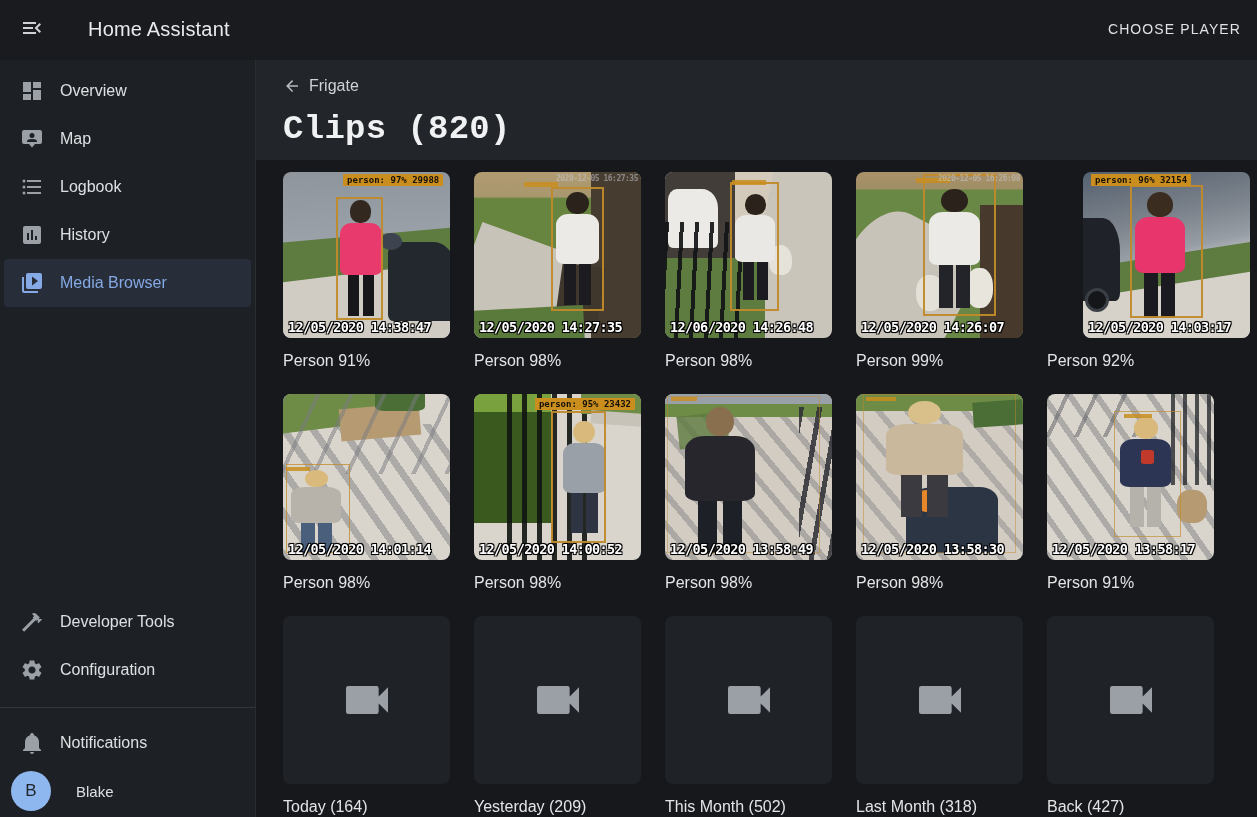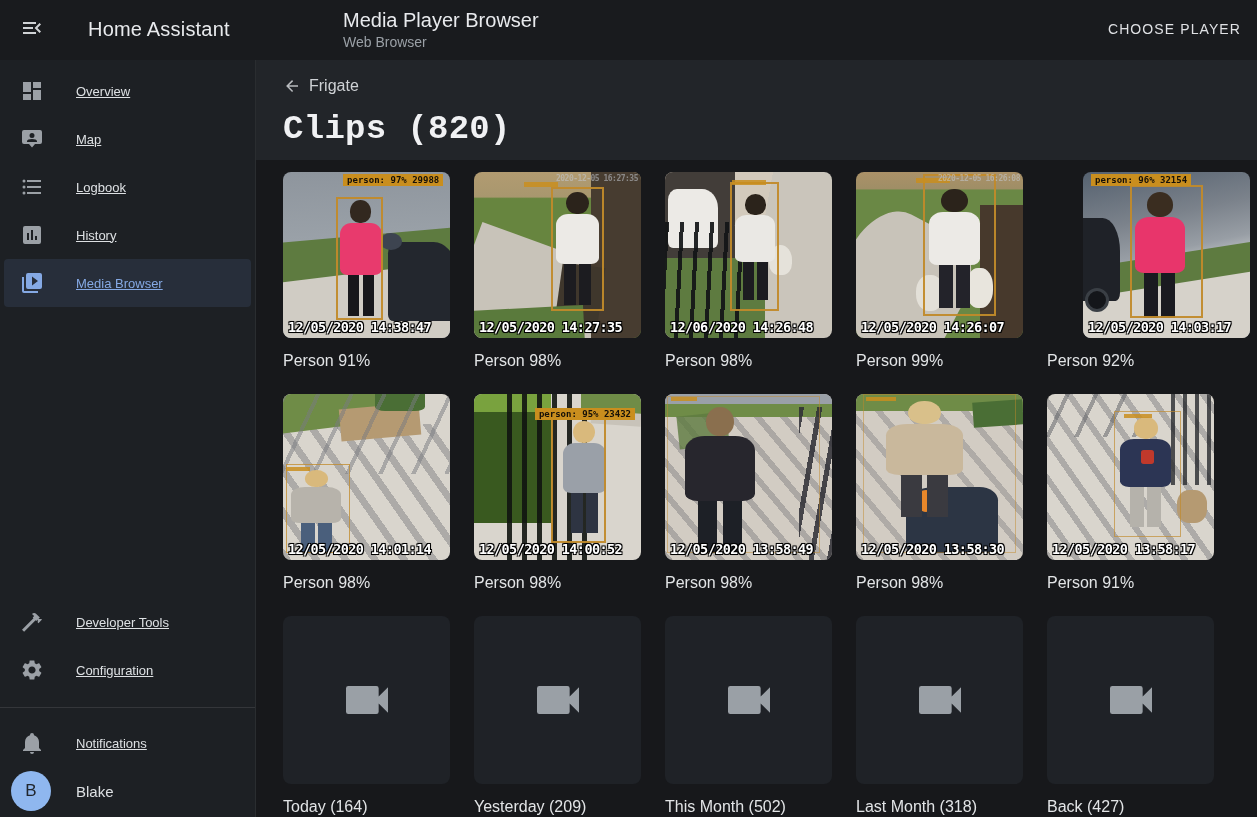--- a/index.html
+++ b/index.html
@@ -38,21 +38,21 @@
   .sidebar {
     position: absolute; top: 60px; left: 0; width: 256px; height: 757px;
     background: #1d2024; border-right: 1px solid rgba(255,255,255,0.06);
     z-index: 10; padding-top: 7px;
   }
   .side-item {
     display: flex; align-items: center; height: 48px;
     margin: 0 4px; padding-left: 16px; border-radius: 4px; cursor: pointer;
   }
   .side-item .icn { width: 24px; height: 24px; color: #9ba0a6; flex: none; }
-  .side-item .lbl { margin-left: 32px; font-size: 13px; color: #dde0e3; text-decoration: underline; }
+  .side-item .lbl { margin-left: 16px; font-size: 16px; color: #dde0e3; }
   .side-item.selected { background: #272e3a; }
   .side-item.selected .icn, .side-item.selected .lbl { color: #85a9e4; }
   .side-spacer { height: 291px; }
   .side-divider { height: 1px; background: rgba(255,255,255,0.1); margin: 13px 0 11px 0; }
   .user-item { display: flex; align-items: center; height: 48px; margin: 0 4px; padding-left: 7px; cursor: pointer; }
   .avatar {
     width: 40px; height: 40px; border-radius: 50%; background: #8fb7ef;
     color: #21262d; font-size: 17px; display: flex; align-items: center; justify-content: center;
   }
   .user-item .lbl { margin-left: 25px; font-size: 15px; color: #dde0e3; }
@@ -177,21 +177,21 @@
   .s6 .chip { top: 44%; left: 2%; width: 24px; height: 4px; }
 
   
   .s7 { background: #d9d5cd; }
   .s7 .l1 { left: 0; top: 0; width: 46%; height: 78%; background: linear-gradient(180deg, #79a23e 0 14%, #39591f 14%); }
   .s7 .l2 { left: 20%; top: 0; width: 50%; height: 102%; background: repeating-linear-gradient(90deg, rgba(16,20,16,0.9) 0 5px, transparent 5px 15px); }
   .s7 .l3 { right: 0; top: 0; width: 36%; height: 12%; background: #6f8c47; }
   .s7 .l4 { right: 0; top: 11%; width: 30%; height: 8%; background: #c8c3b9; transform: rotate(4deg); }
   .s7 .pers { left: 53%; top: 16%; width: 26%; height: 68%; --hair: #d9b97c; --shirt: #9aa0a8; --pants: #2e3442; --headw: 50%; }
   .s7 .bbox { left: 46%; top: 10%; width: 33%; height: 80%; }
-  .s7 .tag { top: 14px; right: 6px; }
+  .s7 .tag { top: 4px; right: 6px; }
 
   
   .s8 { background: #d2ccc3; }
   .s8 .l1 { left: 0; top: 0; width: 100%; height: 100%; background: repeating-linear-gradient(50deg, rgba(70,72,82,0.28) 0 6px, transparent 6px 20px); }
   .s8 .l2 { left: 0; top: 0; width: 100%; height: 14%; background: linear-gradient(180deg, #9aa0a8 0 45%, #6f8c47 45%); }
   .s8 .l3 { right: -2%; top: 8%; width: 22%; height: 92%; background: repeating-linear-gradient(100deg, rgba(45,45,52,0.85) 0 5px, transparent 5px 18px); }
   .s8 .l4 { left: 8%; top: 12%; width: 30%; height: 20%; background: #5e7b40; transform: rotate(-6deg); opacity: 0.8; }
   .s8 .pers { left: 12%; top: 8%; width: 42%; height: 88%; --hair: #8a6f4e; --shirt: #27262d; --pants: #1d2026; --headw: 40%; }
   .s8 .bbox { left: 1%; top: 1%; width: 92%; height: 95%; border-width: 1px; opacity: 0.5; }
   .s8 .chip { top: 3px; left: 6px; width: 26px; height: 4px; }
@@ -223,24 +223,20 @@
 
 <div class="topbar">
   <div class="menu-btn">
     <span>
       <svg width="24" height="24" viewBox="0 0 24 24">
           <path fill="currentColor" d="M21,15.61L19.59,17L14.58,12L19.59,7L21,8.39L17.44,12L21,15.61M3,6H16V8H3V6M3,13V11H13V13H3M3,18V16H16V18H3Z"></path>
         </svg>
     </span>
   </div>
   <div class="ha-title">Home Assistant</div>
-  <div class="tb-center">
-    <div class="tb-title">Media Player Browser</div>
-    <div class="tb-sub">Web Browser</div>
-  </div>
   <div class="choose-player">CHOOSE PLAYER</div>
 </div>
 
 <div class="sidebar">
   <div class="side-item">
     <span class="icn">
       <svg width="24" height="24" viewBox="0 0 24 24">
           <path fill="currentColor" d="M13,3V9H21V3M13,21H21V11H13M3,21H11V15H3M3,13H11V3H3V13Z"></path>
         </svg>
     </span>

